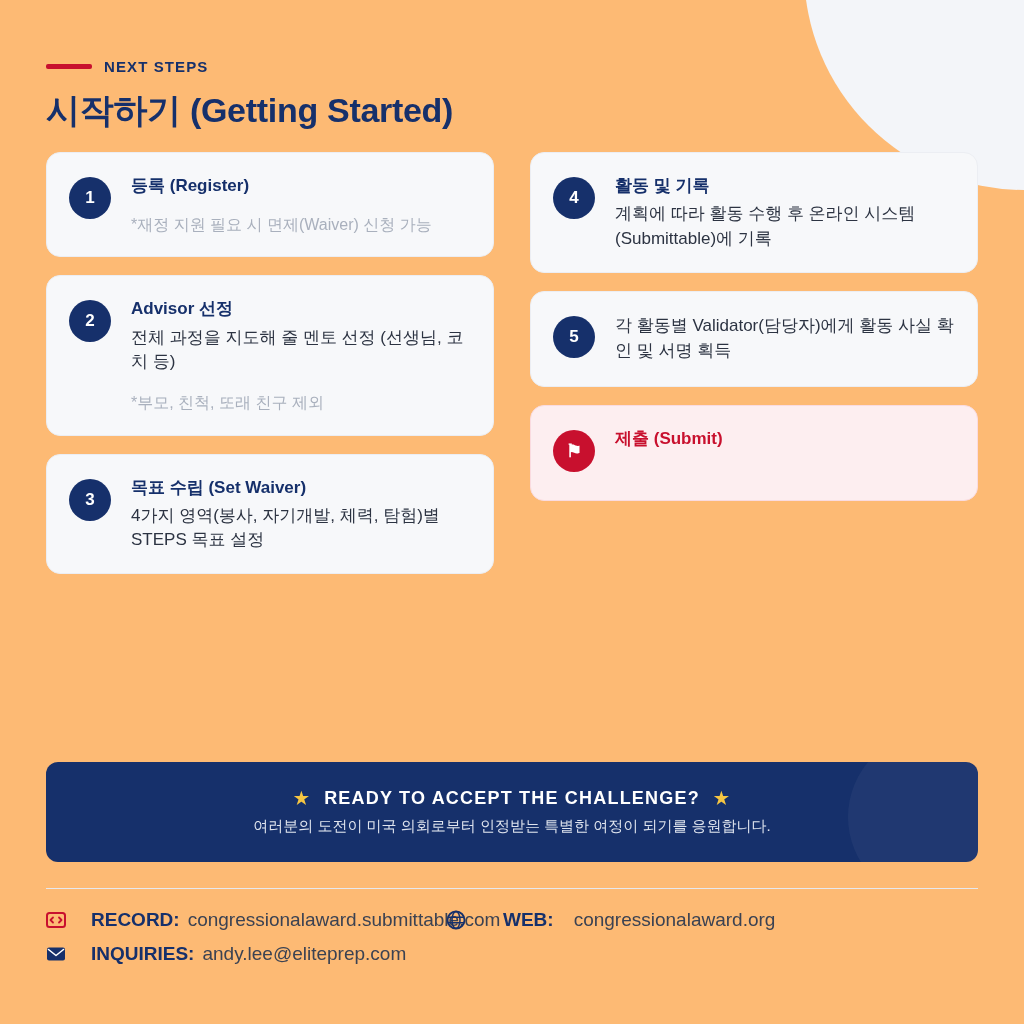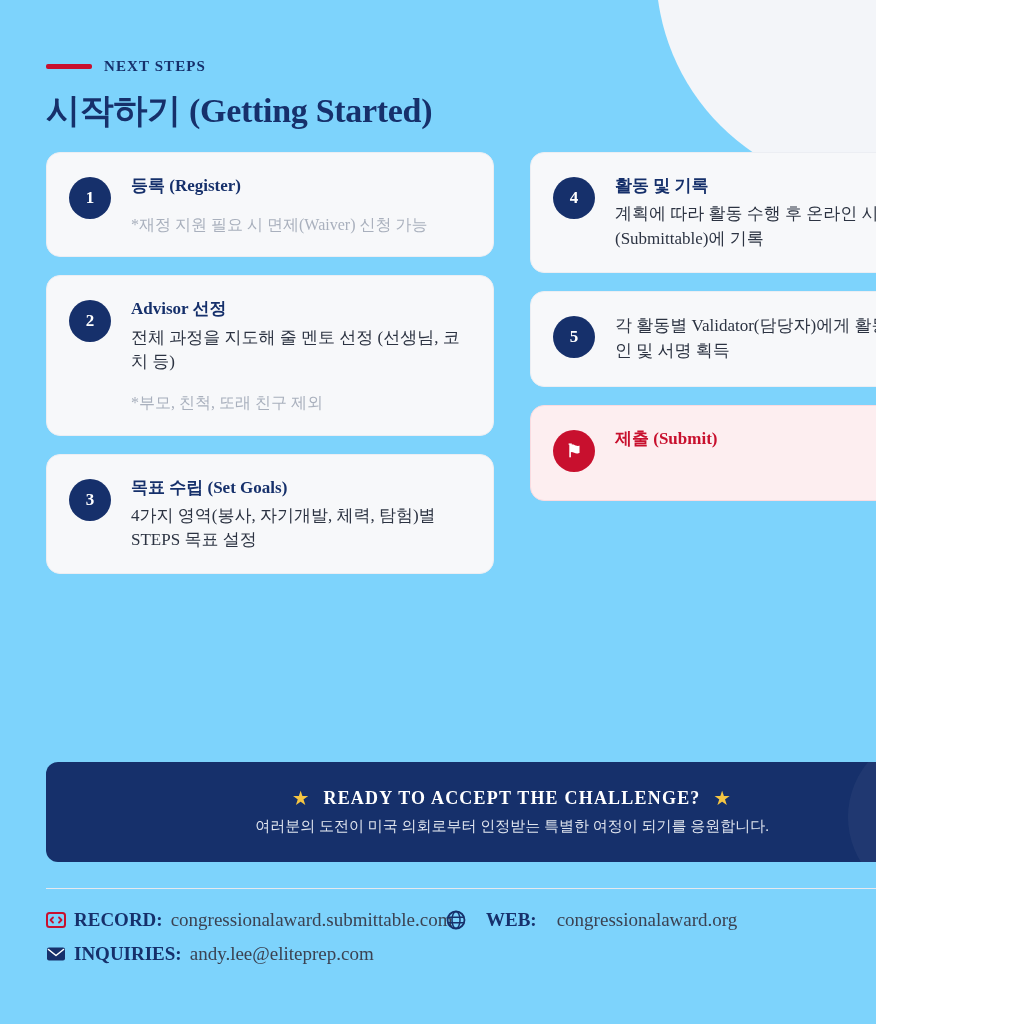--- a/index.html
+++ b/index.html
@@ -4,24 +4,23 @@
 <style>
   * { box-sizing: border-box; margin: 0; padding: 0; }
   html, body {
     width: 1024px; height: 1024px;
     background: #ffffff;
     font-family: "Liberation Sans", sans-serif;
     overflow: hidden;
   }
   .slide {
     position: relative;
-    width: 876px; height: 1024px;
-    background: #7dd3fc;
+    width: 1024px; height: 1024px;
+    background: #fdba74;
     overflow: hidden;
-    font-family: Liberation Serif, serif;
   }
   
   .corner-blob {
     position: absolute;
     top: -130px; right: -120px;
     width: 340px; height: 320px;
     background: #f3f5f9;
     border-radius: 0 0 0 220px;
     z-index: 0;
   }
@@ -118,21 +117,21 @@
     width: 932px; height: 1px; background: #e6e8ee;
   }
   .footer {
     position: absolute; left: 46px; top: 903px; width: 932px;
   }
   .foot-row {
     display: flex; align-items: center; gap: 8px;
     height: 34px;
   }
   .foot-label {
-    font-size: 19px; font-weight: bold; color: #16306b;
+    font-size: 19px; font-weight: bold; color: #16306b; margin-left: 17px;
   }
   .foot-value {
     font-size: 19px; color: #3b4252;
   }
   .foot-icon { color: #c8102e; display: inline-flex; align-items: center; }
   .foot-icon.navy { color: #16306b; }
   .foot-web {
     position: absolute; left: 400px; top: 0;
     display: flex; align-items: center; gap: 20px; height: 34px;
   }
@@ -163,21 +162,21 @@
 
         <div class="card">
           <div class="badge">2</div>
           <div class="card-title">Advisor 선정</div>
           <div class="card-body">전체 과정을 지도해 줄 멘토 선정 (선생님, 코치 등)</div>
           <div class="card-note">*부모, 친척, 또래 친구 제외</div>
         </div>
 
         <div class="card">
           <div class="badge">3</div>
-          <div class="card-title">목표 수립 (Set Goals)</div>
+          <div class="card-title">목표 수립 (Set Waiver)</div>
           <div class="card-body">4가지 영역(봉사, 자기개발, 체력, 탐험)별 STEPS 목표 설정</div>
         </div>
 
       </div>
 
       <div class="col">
 
         <div class="card">
           <div class="badge">4</div>
           <div class="card-title">활동 및 기록</div>

